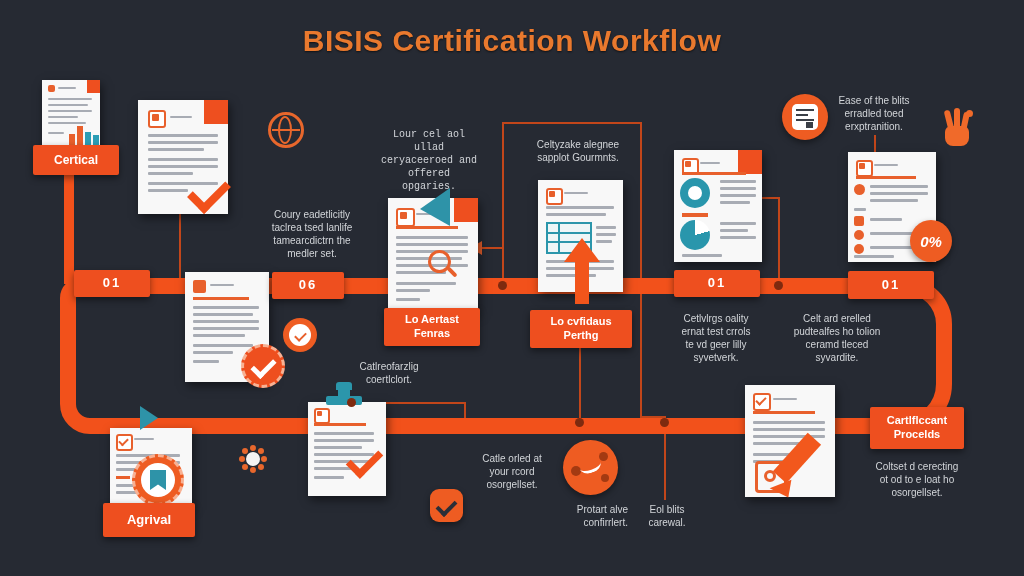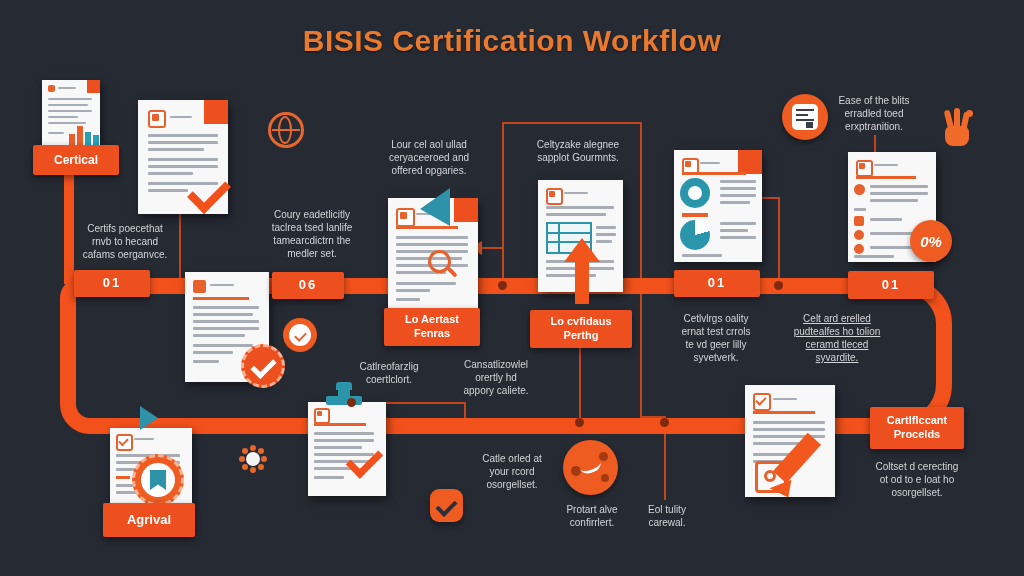--- a/index.html
+++ b/index.html
@@ -295,52 +295,46 @@
   <div class="abs label" style="left:674px;top:270px;width:86px;height:27px;font-size:13px;letter-spacing:2px;z-index:3;">01</div>
   <div class="abs label" style="left:848px;top:271px;width:86px;height:28px;font-size:13px;letter-spacing:2px;z-index:3;">01</div>
   <div class="abs label" style="left:384px;top:308px;width:96px;height:38px;font-size:11px;z-index:3;">Lo Aertast
 Fenras</div>
   <div class="abs label" style="left:530px;top:310px;width:102px;height:38px;font-size:11px;z-index:3;">Lo cvfidaus
 Perthg</div>
   <div class="abs label" style="left:103px;top:503px;width:92px;height:34px;font-size:13px;z-index:3;">Agrival</div>
   <div class="abs label" style="left:870px;top:407px;width:94px;height:42px;font-size:11px;z-index:3;">Cartlflccant
 Procelds</div>
 
-  <div class="abs caption" style="left:70px;top:222px;width:110px;">Certifs poecethat
-rnvb to hecand
-cafams oerganvce.</div>
   <div class="abs caption" style="left:258px;top:208px;width:108px;">Coury eadetlicitly
 taclrea tsed lanlife
 tamearcdictrn the
 medler set.</div>
-  <div class="abs caption" style="left:378px;top:138px;width:102px;">Lour cel aol ullad
+  <div class="abs caption" style="left:378px;top:128px;width:102px;font-family:Liberation Mono, monospace;">Lour cel aol ullad
 ceryaceeroed and
 offered opgaries.</div>
   <div class="abs caption" style="left:526px;top:138px;width:104px;">Celtyzake alegnee
 sapplot Gourmnts.</div>
   <div class="abs caption" style="left:828px;top:94px;width:92px;">Ease of the blits
 erradled toed
 erxptranition.</div>
   <div class="abs caption" style="left:670px;top:312px;width:92px;">Cetlvlrgs oality
 ernat test crrols
 te vd geer lilly
 syvetverk.</div>
-  <div class="abs caption" style="left:788px;top:312px;width:98px;text-decoration:underline;">Celt ard erelled
+  <div class="abs caption" style="left:788px;top:312px;width:98px;">Celt ard erelled
 pudtealfes ho tolion
 ceramd tleced
 syvardite.</div>
   <div class="abs caption" style="left:866px;top:460px;width:102px;">Coltset d cerecting
 ot od to e loat ho
 osorgellset.</div>
   <div class="abs caption" style="left:470px;top:452px;width:84px;">Catle orled at
 your rcord
 osorgellset.</div>
-  <div class="abs caption" style="left:556px;top:503px;width:72px;">Protart alve
+  <div class="abs caption" style="left:556px;top:503px;width:72px;text-align:right;">Protart alve
 confirrlert.</div>
-  <div class="abs caption" style="left:638px;top:503px;width:58px;">Eol tulity
+  <div class="abs caption" style="left:638px;top:503px;width:58px;">Eol blits
 carewal.</div>
   <div class="abs caption" style="left:348px;top:360px;width:82px;">Catlreofarzlig
 coertlclort.</div>
-  <div class="abs caption" style="left:450px;top:358px;width:92px;">Cansatlizowlel
-orertly hd
-appory caliete.</div>
 
 </div>
 
 </body></html>

